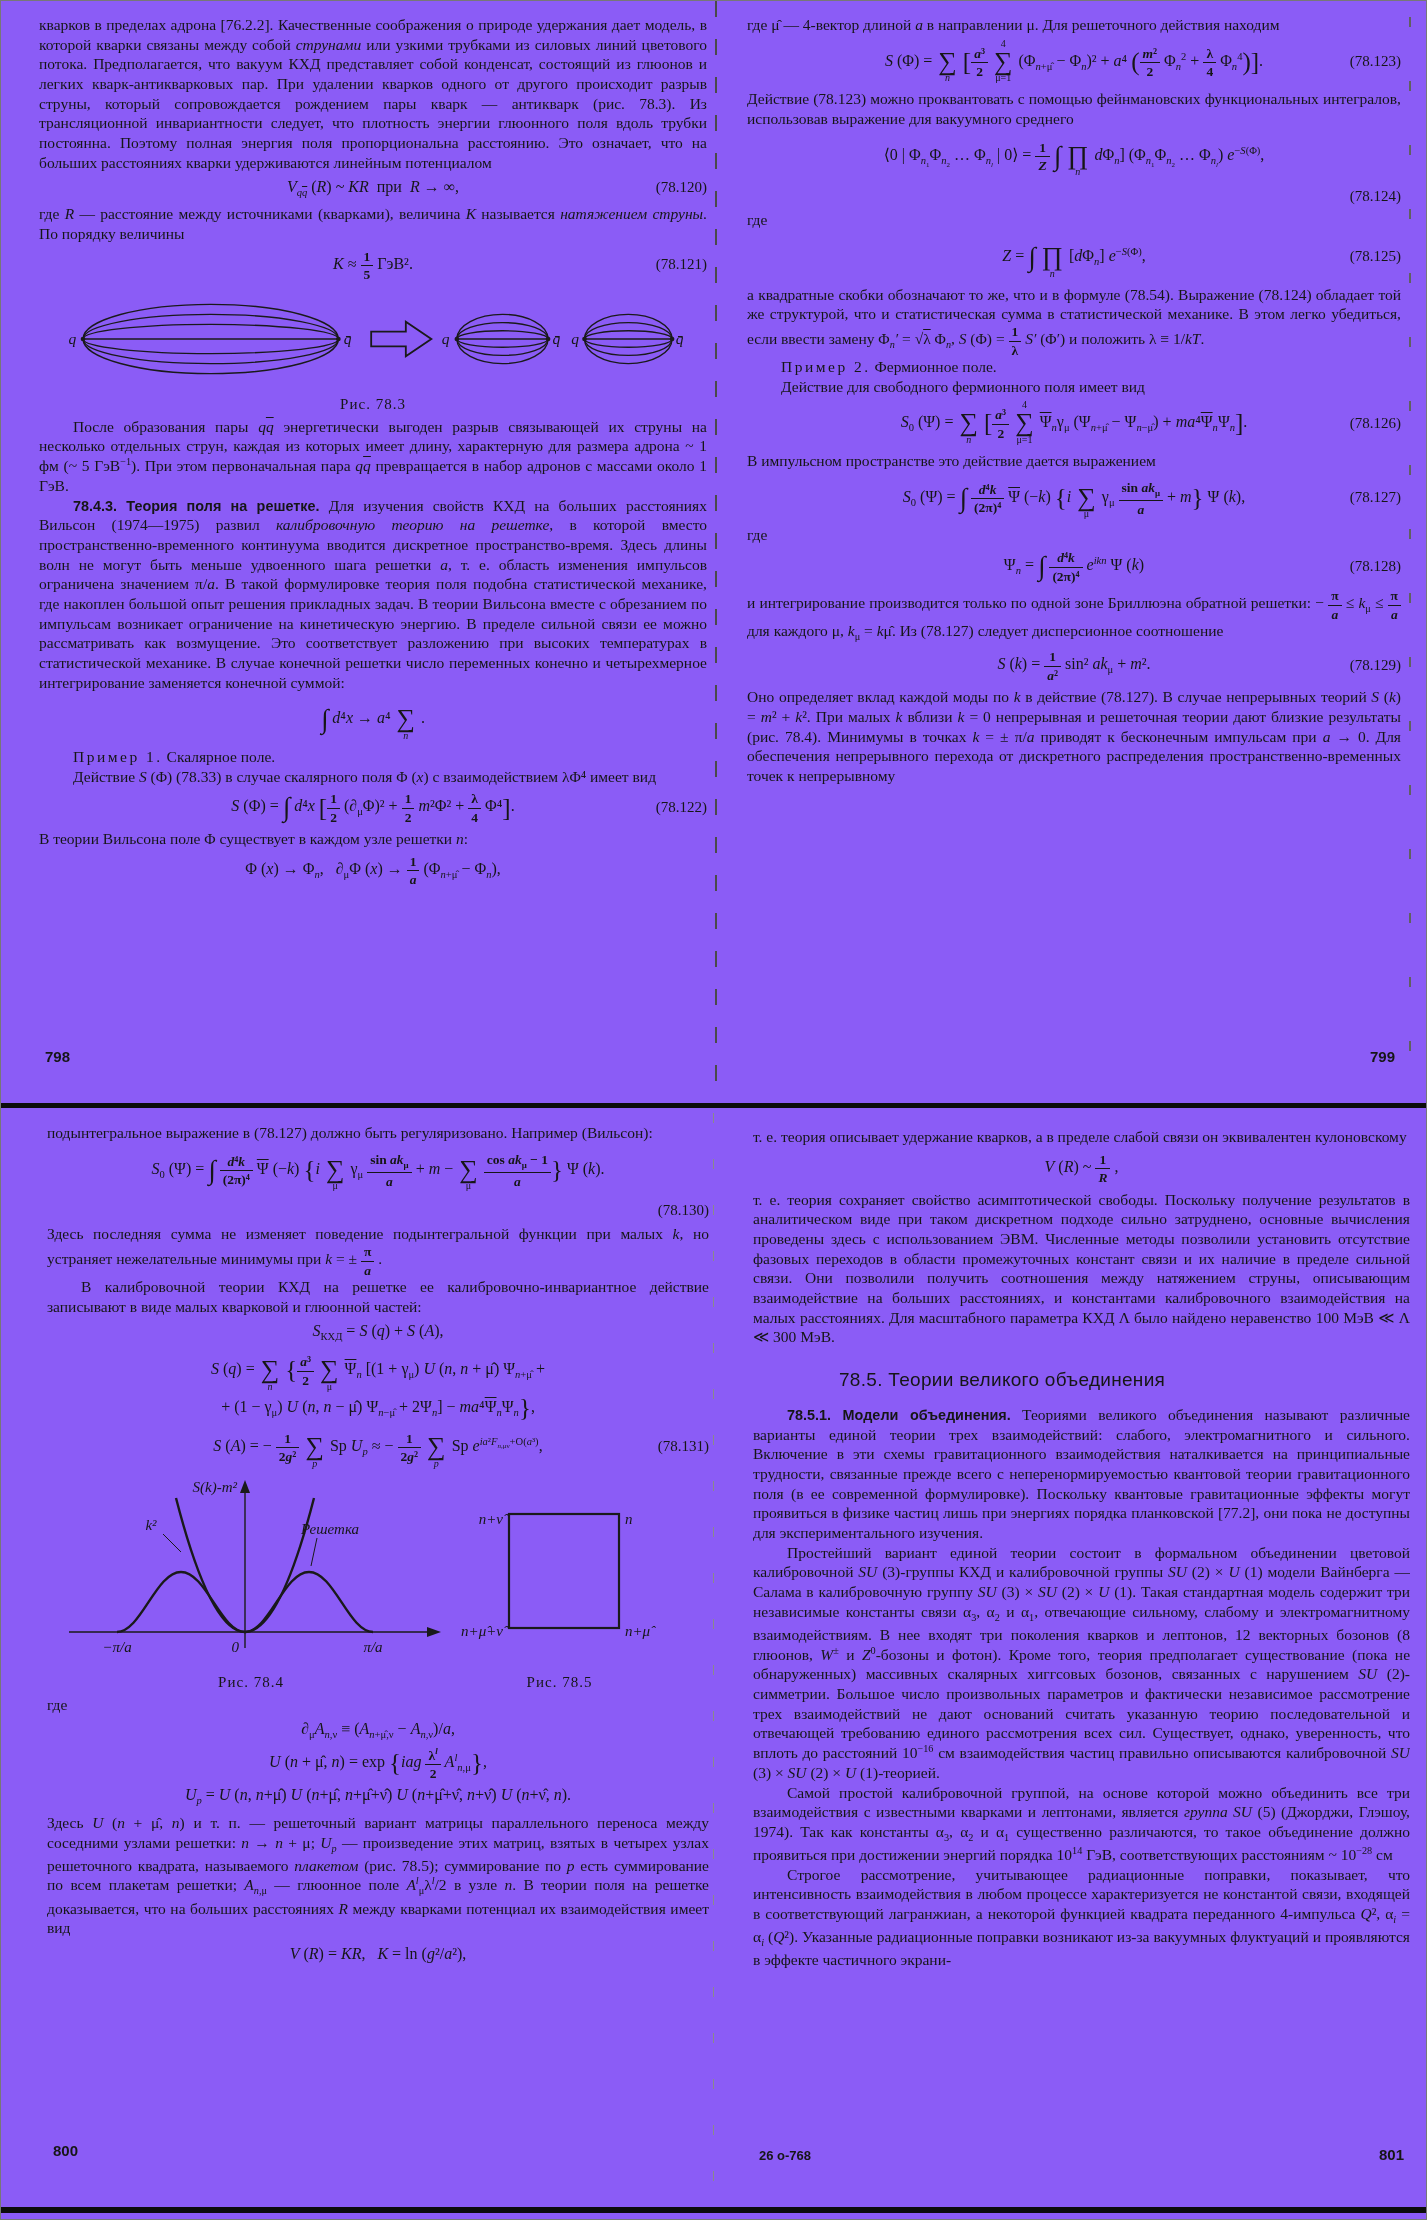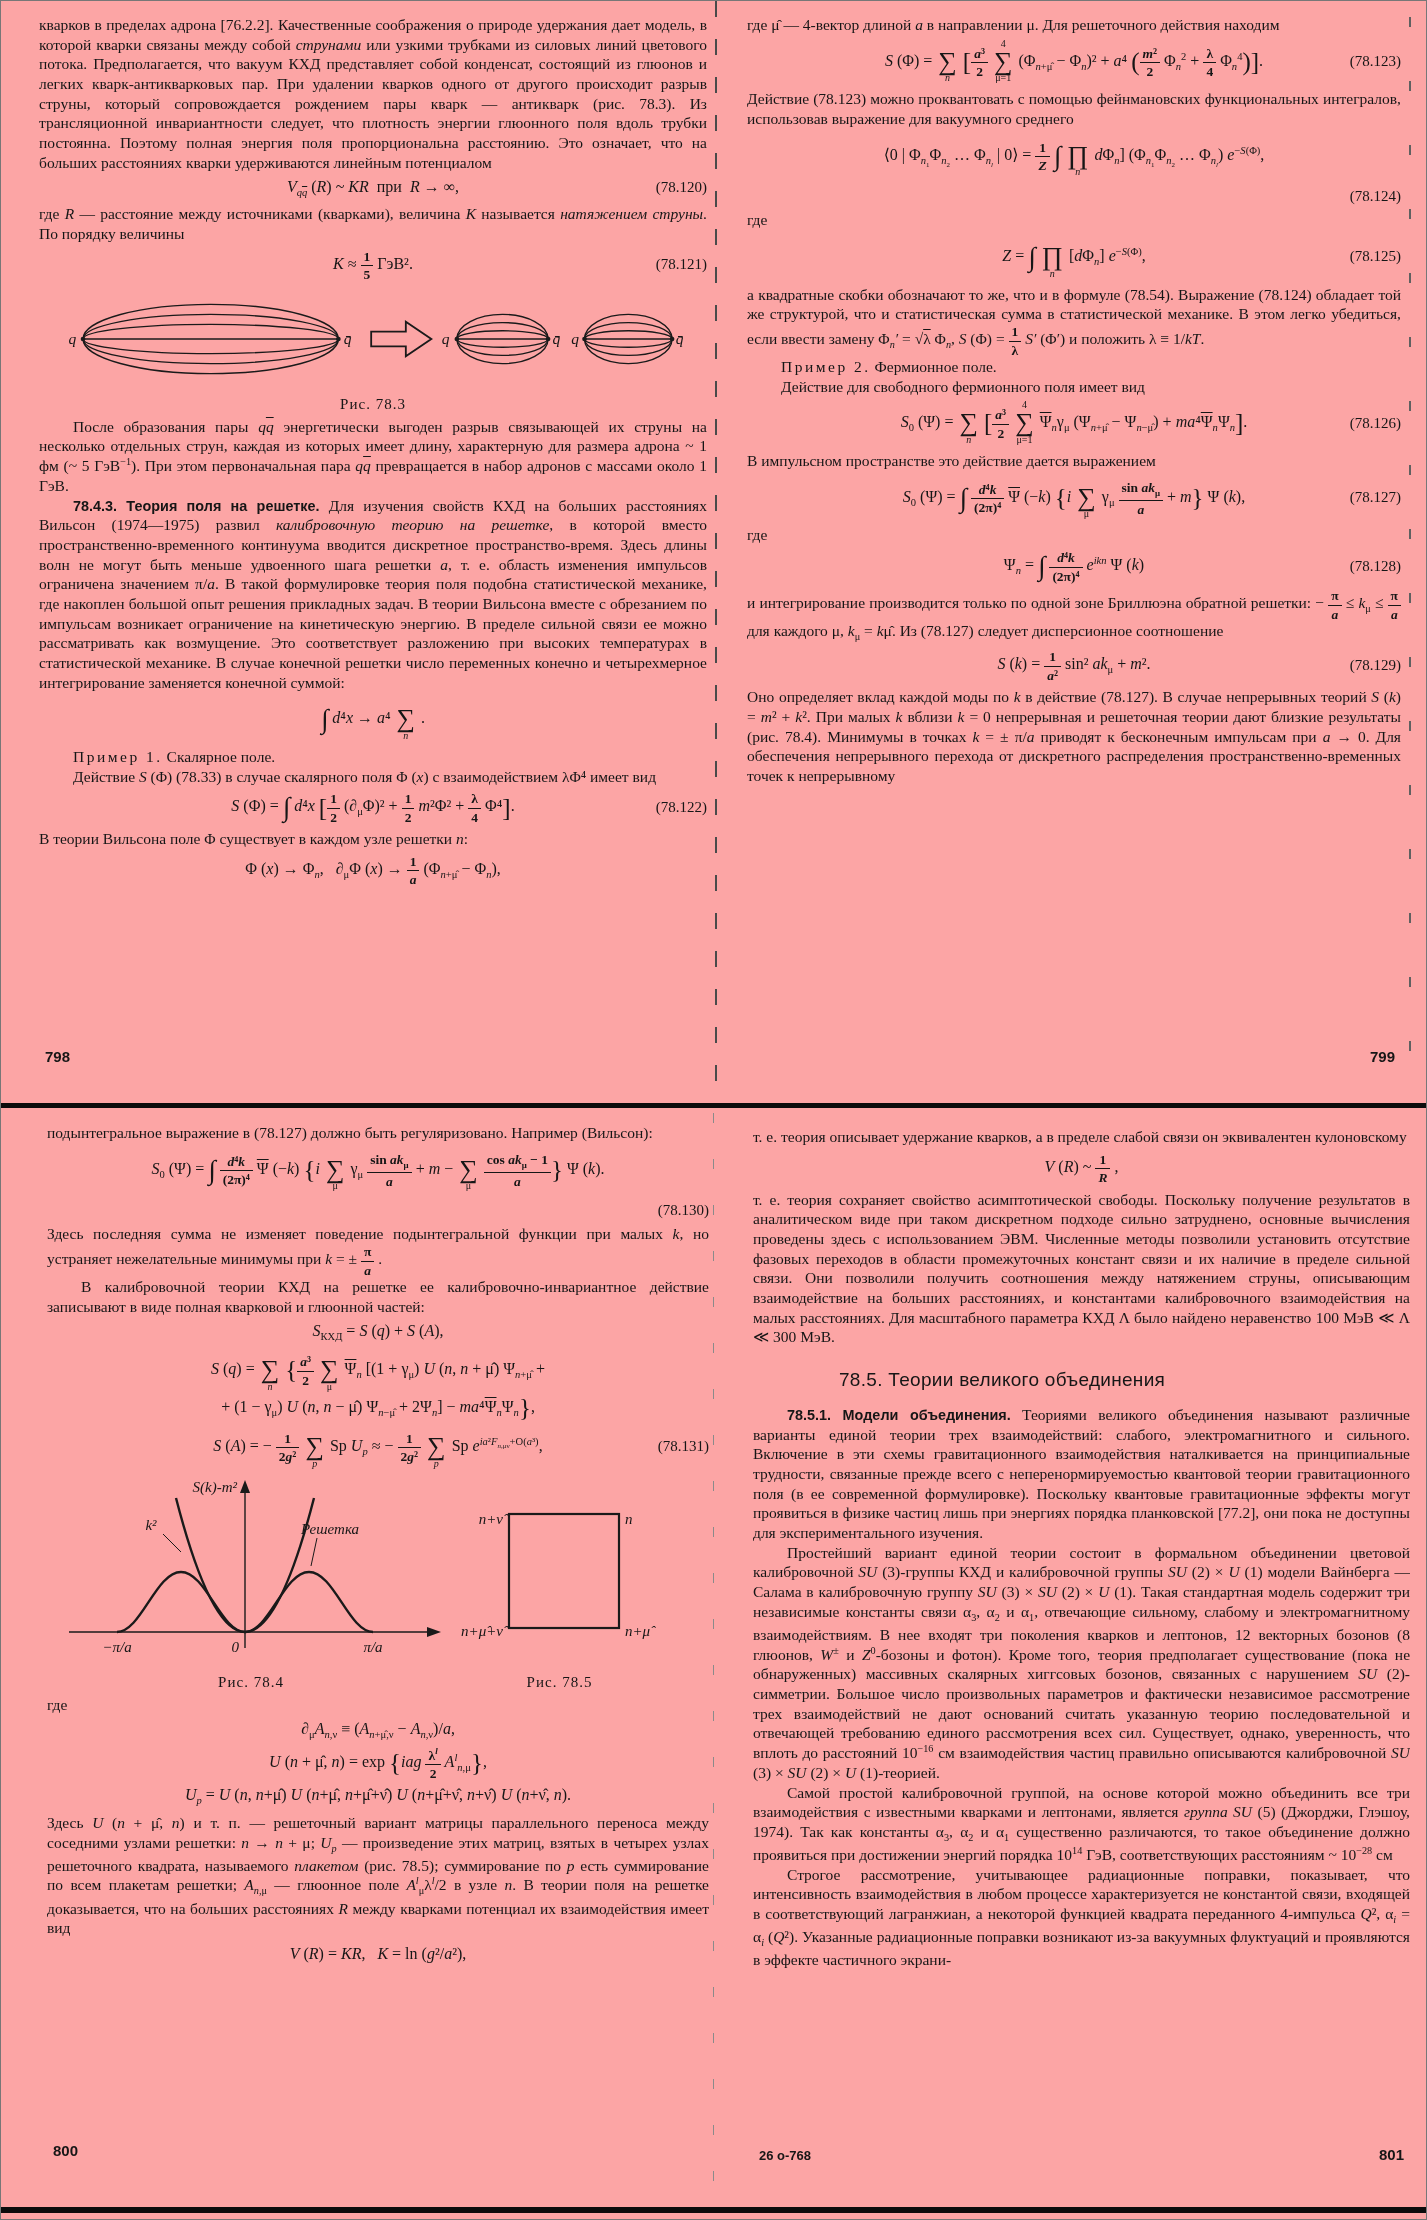--- a/index.html
+++ b/index.html
@@ -1,16 +1,16 @@
 <!DOCTYPE html>
 <html><head>
 <meta charset="utf-8">
 <style>
   html,body{margin:0;padding:0;background:#ffffff;}
-  .sheet{position:relative;width:1425px;height:2218px;background:#fca5a5;border:1px solid #777;
+  .sheet{position:relative;width:1425px;height:2218px;background:#8b5cf6;border:1px solid #777;
          overflow:hidden;font-family:"Liberation Serif",serif;color:#161616;}
   .page{position:absolute;}
   #p798{left:38px;top:14px;width:668px;height:1062px;}
   #p799{left:746px;top:14px;width:654px;height:1062px;}
   #p800{left:46px;top:1122px;width:662px;height:1048px;}
   #p801{left:745px;top:1126px;width:657px;height:1048px;margin-left:7px;}
   .content{position:absolute;left:0;right:0;top:0;bottom:32px;overflow:hidden;}
   .para{margin:0;text-align:justify;font-size:15.5px;line-height:1.27;}
   .para.ind{text-indent:34px;}
   .para b{font-family:"Liberation Sans",sans-serif;font-size:0.93em;}
@@ -237,21 +237,21 @@
                 <span class="bb">μ</span>
               </span> γ<sub>μ</sub> <span class="fr"><span class="t">sin <i>ak</i><sub>μ</sub></span><span class="b"><i>a</i></span></span> + <i>m</i> − <span class="bop">
                 <span class="bt"> </span>
                 <span class="bo">∑</span>
                 <span class="bb">μ</span>
               </span> <span class="fr"><span class="t">cos <i>ak</i><sub>μ</sub> − 1</span><span class="b"><i>a</i></span></span><span class="bc">}</span> Ψ (<i>k</i>).</span>
           </div>
           <div class="numline">(78.130)</div>
         </div>
         <p class="para">Здесь последняя сумма не изменяет поведение подынтегральной функции при малых <i>k</i>, но устраняет нежелательные минимумы при <i>k</i> = ± <span class="fr"><span class="t">π</span><span class="b"><i>a</i></span></span> .</p>
-        <p class="para ind">В калибровочной теории КХД на решетке ее калибровочно-инвариантное действие записывают в виде полная кварковой и глюонной частей:</p>
+        <p class="para ind">В калибровочной теории КХД на решетке ее калибровочно-инвариантное действие записывают в виде малых кварковой и глюонной частей:</p>
         <div class="fgroup">
           <div class="formula tight">
             <span class="fbody"><i>S</i><sub>КХД</sub> = <i>S</i> (<i>q</i>) + <i>S</i> (<i>A</i>),</span>
           </div>
         </div>
         <div class="fgroup">
           <div class="formula tight">
             <span class="fbody"><i>S</i> (<i>q</i>) = <span class="bop">
                 <span class="bt"> </span>
                 <span class="bo">∑</span>

